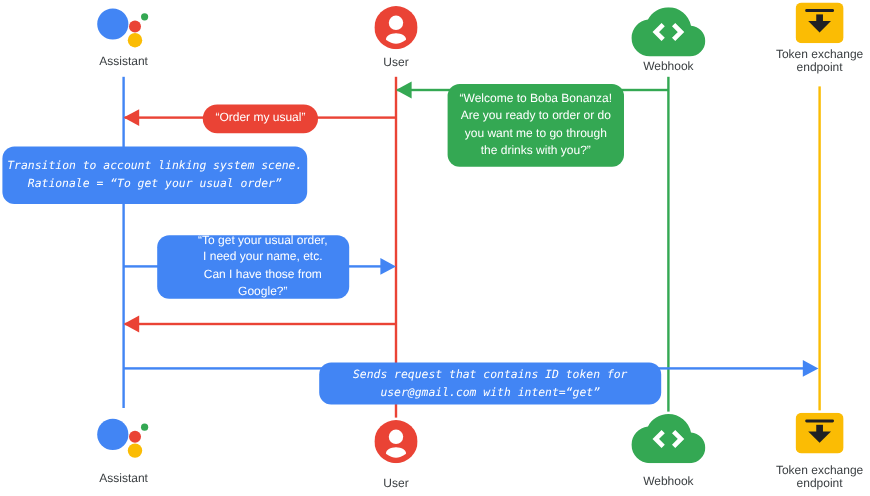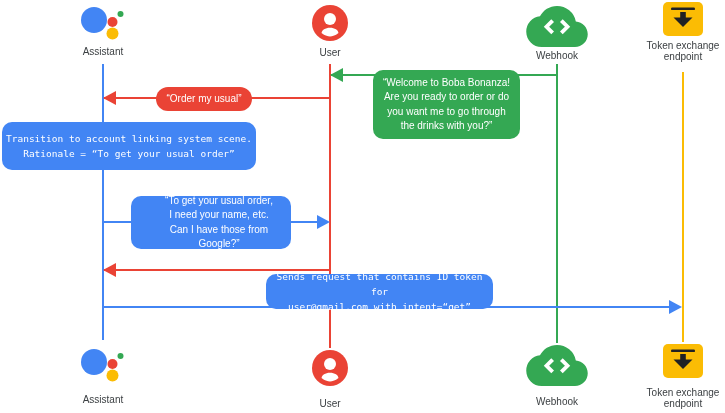--- a/index.html
+++ b/index.html
@@ -15,21 +15,21 @@
   .hline{position:absolute;height:2px;}
   .ah{position:absolute;width:0;height:0;border-top:7px solid transparent;border-bottom:7px solid transparent;z-index:2;}
   .ah.left{border-right:13px solid currentColor;}
   .ah.right{border-left:13px solid currentColor;}
   .box{
     position:absolute;border-radius:10px;color:#fff;z-index:3;
     display:flex;align-items:center;justify-content:center;
     text-align:center;white-space:pre-line;padding:2px 4px;box-sizing:border-box;
   }
   .speech{font-size:10px;line-height:14.5px;}
-  .mono{font-family:"DejaVu Sans Mono",monospace;font-size:9.5px;line-height:15px;}
+  .mono{font-family:"DejaVu Sans Mono",monospace;font-style:italic;font-size:9.5px;line-height:15px;}
   .pill{border-radius:12px;}
   .actor-icon{position:absolute;z-index:4;}
   .actor-label{
     position:absolute;z-index:4;width:80px;text-align:center;
     font-size:10px;line-height:11px;font-weight:500;color:var(--label);white-space:pre-line;
   }
 </style>
 </head>
 <body>
 
@@ -53,31 +53,31 @@
   <div class="ah left" style="left:103px;top:263px;color:var(--red);"></div>
 
   <div class="hline" style="left:103px;top:306px;width:567px;background:var(--blue);"></div>
   <div class="ah right" style="left:669px;top:300px;color:var(--blue);"></div>
 
   <div class="box speech" style="left:373px;top:38px;width:147px;height:69px;background:var(--green);margin-top:32px;">“Welcome to Boba Bonanza!
 Are you ready to order or do
 you want me to go through
 the drinks with you?”</div>
 
-  <div class="box speech pill" style="left:156px;top:87px;width:96px;height:24px;background:var(--red);">“Order my usual”</div>
+  <div class="box speech pill" style="left:169px;top:87px;width:96px;height:24px;background:var(--red);">“Order my usual”</div>
 
   <div class="box mono" style="left:2px;top:122px;width:254px;height:48px;background:var(--blue);">Transition to account linking system scene.
 Rationale = “To get your usual order”</div>
 
   <div class="box speech" style="left:131px;top:196px;width:160px;height:53px;background:var(--blue);padding-left:20px;">“To get your usual order,
 I need your name, etc.
 Can I have those from Google?”</div>
 
 
-  <div class="box mono" style="left:266px;top:274px;width:227px;height:35px;background:var(--blue);">Sends request that contains ID token for
+  <div class="box mono" style="left:266px;top:302px;width:285px;height:35px;background:var(--blue);">Sends request that contains ID token for
 user@gmail.com with intent=“get”</div>
 
   <svg class="actor-icon" style="left:72px;top:0;" width="56" height="44" viewBox="0 0 56 44">
     <circle cx="22" cy="20" r="13" style="fill:var(--blue)"></circle>
     <circle cx="40.5" cy="22" r="5" style="fill:var(--red)"></circle>
     <circle cx="48.5" cy="14" r="3" style="fill:var(--green)"></circle>
     <circle cx="40.5" cy="33.5" r="6" style="fill:var(--yellow)"></circle>
   </svg>
   <div class="actor-label" style="left:63px;top:46px;">Assistant</div>
 

